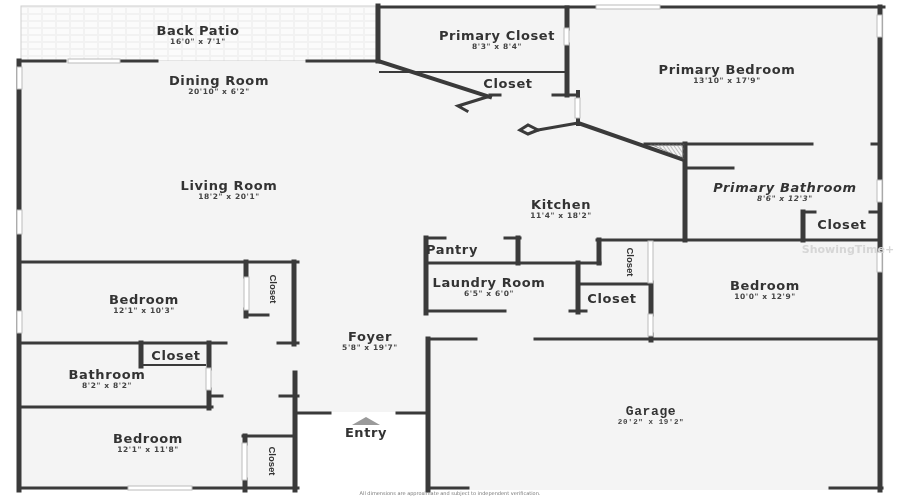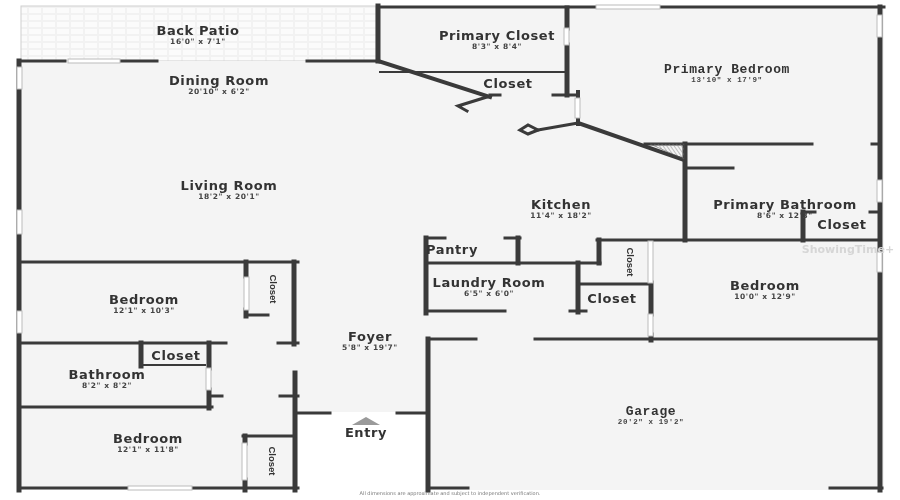--- a/index.html
+++ b/index.html
@@ -138,37 +138,37 @@
   <span class="room-name">Back Patio</span>
   <span class="room-dim">16'0" x 7'1"</span>
 </div>
 <div class="room-label" style="left:467px;top:40px;margin-left:30px;">
   <span class="room-name">Primary Closet</span>
   <span class="room-dim">8'3" x 8'4"</span>
 </div>
 <div class="room-label" style="left:508px;top:83px;">
   <span class="room-name">Closet</span>
 </div>
-<div class="room-label" style="left:727px;top:74px;font-family:Liberation Mono, monospace;">
+<div class="room-label" style="left:727px;top:74px;">
   <span class="room-name">Primary Bedroom</span>
   <span class="room-dim">13'10" x 17'9"</span>
 </div>
 <div class="room-label" style="left:219px;top:85px;">
   <span class="room-name">Dining Room</span>
   <span class="room-dim">20'10" x 6'2"</span>
 </div>
 <div class="room-label" style="left:229px;top:190px;">
   <span class="room-name">Living Room</span>
   <span class="room-dim">18'2" x 20'1"</span>
 </div>
 <div class="room-label" style="left:561px;top:197px;margin-top:12px;">
   <span class="room-name">Kitchen</span>
   <span class="room-dim">11'4" x 18'2"</span>
 </div>
-<div class="room-label" style="left:785px;top:209px;">
+<div class="room-label" style="left:785px;top:192px;font-style:italic;">
   <span class="room-name">Primary Bathroom</span>
   <span class="room-dim">8'6" x 12'3"</span>
 </div>
 <div class="room-label" style="left:842px;top:224px;">
   <span class="room-name">Closet</span>
 </div>
 <div class="room-label" style="left:452px;top:249px;">
   <span class="room-name">Pantry</span>
 </div>
 <div class="room-label" style="left:489px;top:287px;">

